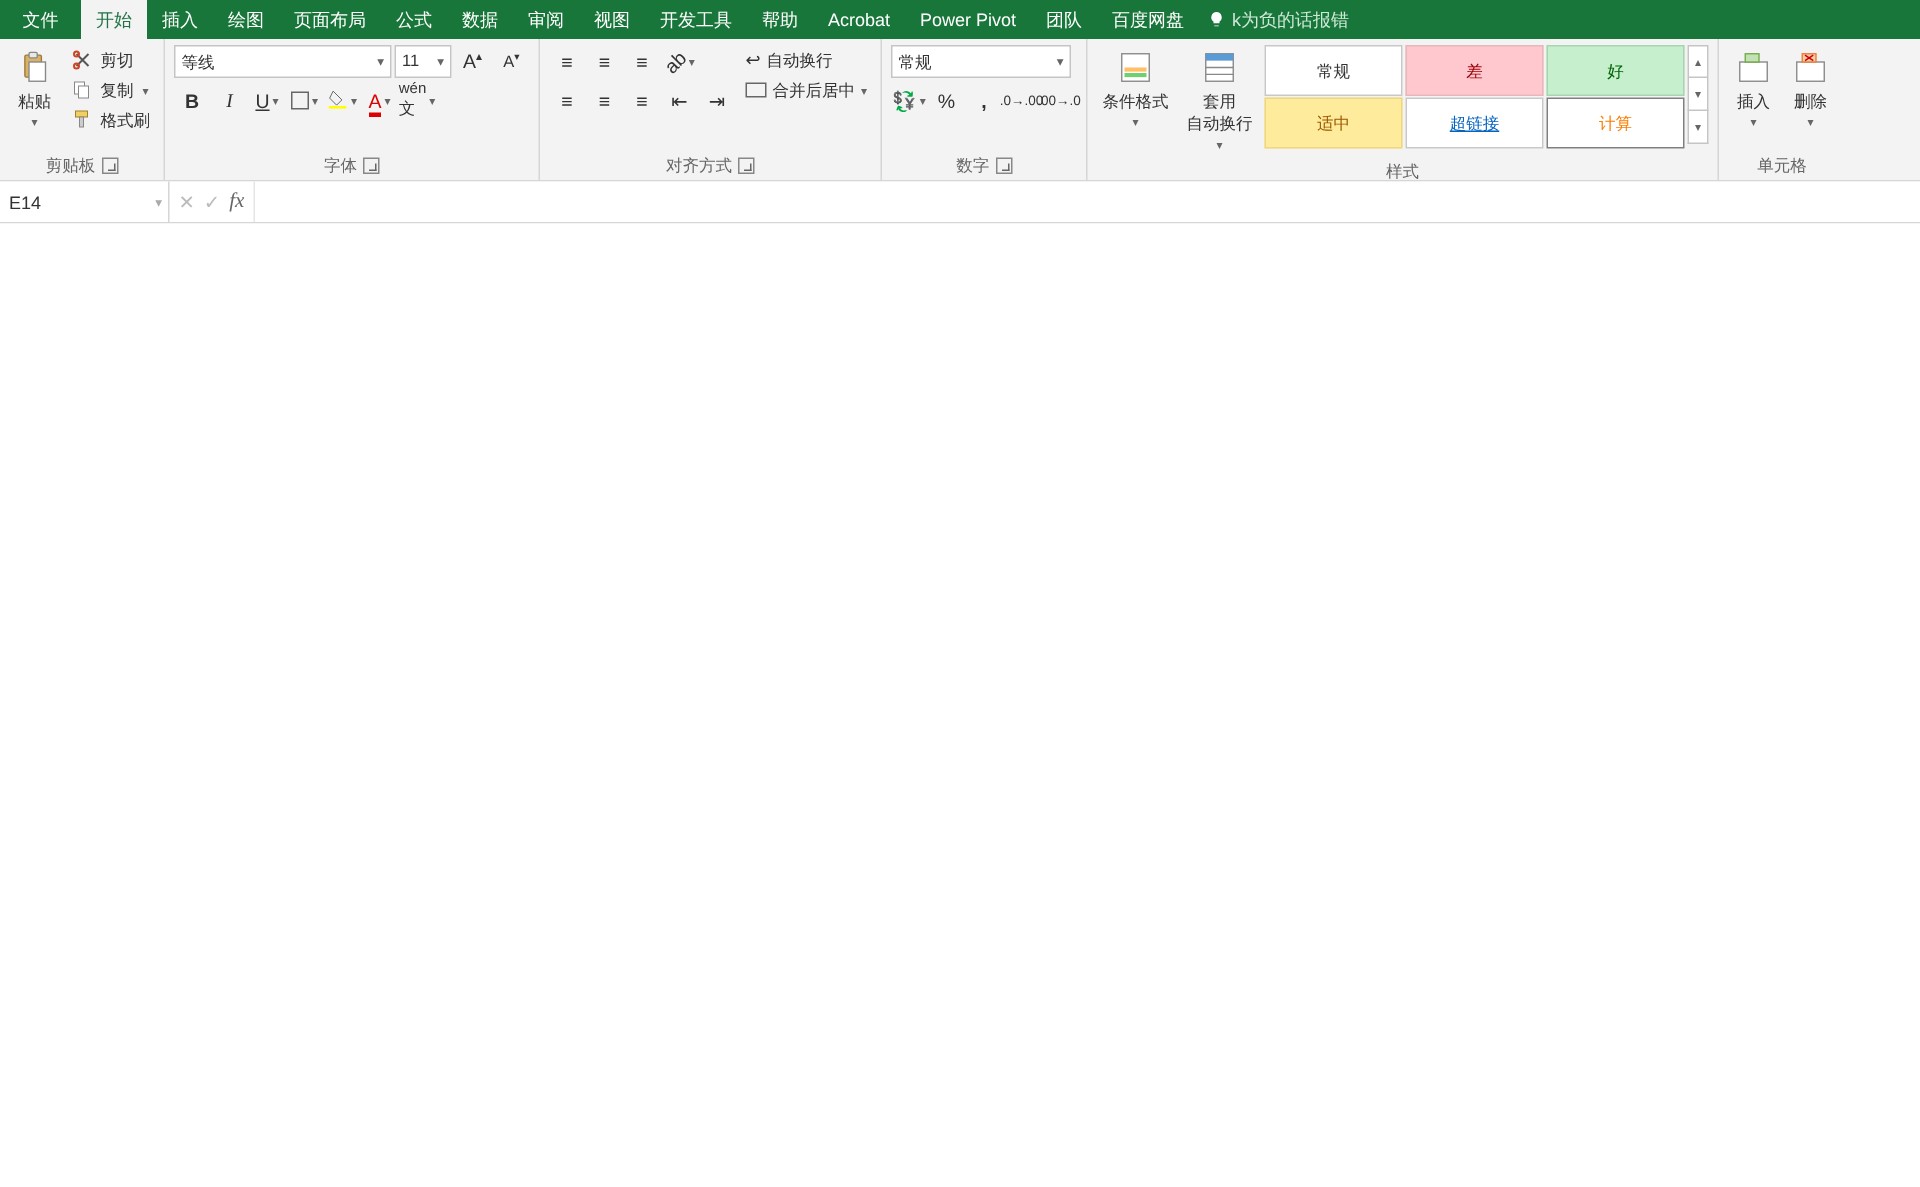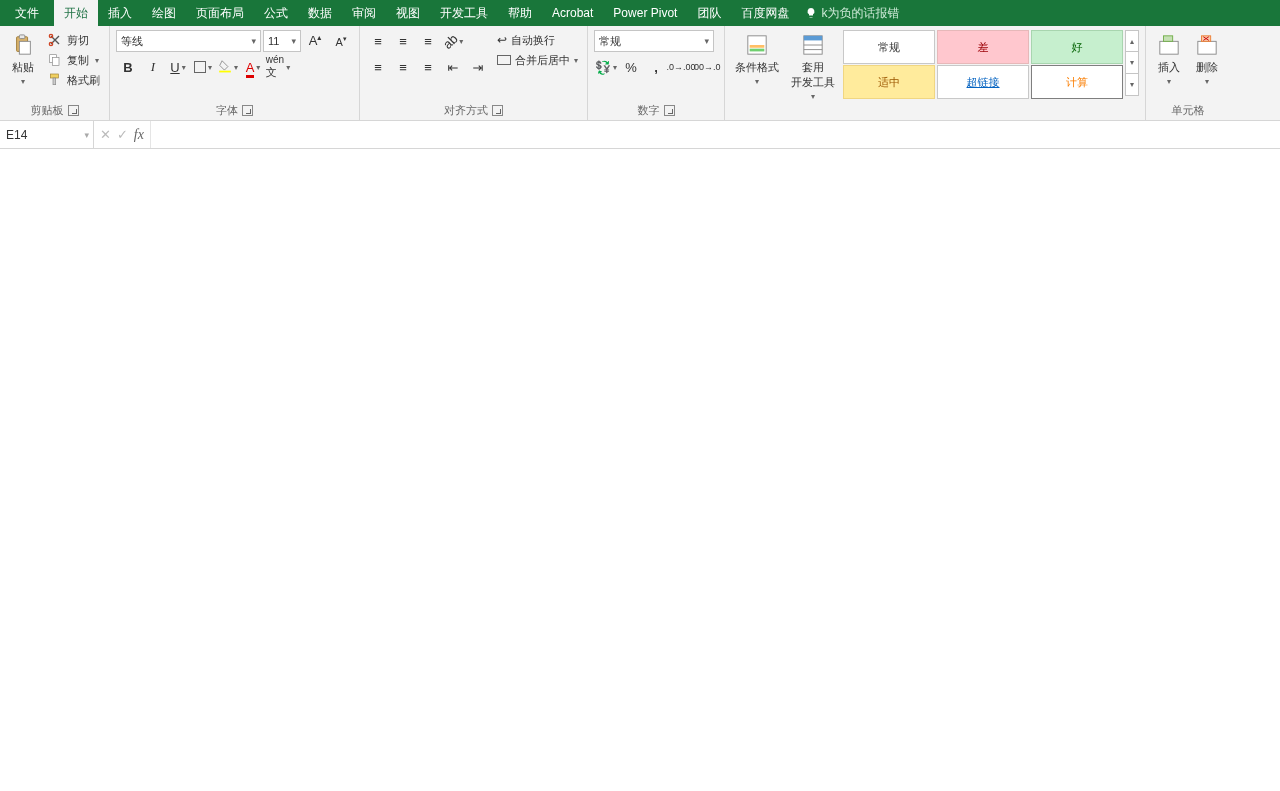--- a/index.html
+++ b/index.html
@@ -45,21 +45,21 @@
 .style-good { background: #c6efce; color: #006100; border-color: #a8d5af; }
 .style-note { background: #ffeb9c; color: #9c5700; border-color: #f0d682; }
 .style-link { color: #0563c1; text-decoration: underline; }
 .style-calc { color: #fa7d00; border-color: #7f7f7f; }
 .gallery-scroll { display: flex; flex-direction: column; gap: 0; }
 .gallery-scroll .scrollbtn { width: 14px; height: 22px; border: 1px solid #c5c5c5; background: #fff; display: flex; align-items: center; justify-content: center; font-size: 8px; color: #666; cursor: pointer; }
 .gallery-scroll .scrollbtn + .scrollbtn { border-top: none; }
 
 
 .formula-row { height: 28px; background: #fff; border-bottom: 1px solid #d6d6d6; display: flex; align-items: stretch; }
-.namebox { width: 94px; border-right: 1px solid #d6d6d6; display: flex; align-items: center; padding: 0 6px; font-size: 12px; color: #333; position: relative; }
+.namebox { width: 113px; border-right: 1px solid #d6d6d6; display: flex; align-items: center; padding: 0 6px; font-size: 12px; color: #333; position: relative; }
 .namebox::after { content: "▾"; position: absolute; right: 4px; font-size: 9px; color: #aaa; }
 .fx-btns { display: flex; align-items: center; padding: 0 6px; gap: 6px; color: #bbb; border-right: 1px solid #e5e5e5; }
 .fx-btns span { font-size: 13px; }
 .fx-btns .fx { font-style: italic; font-family: Liberation Serif, serif; font-size: 14px; color: #666; }
 .fx-input { flex: 1; padding: 0 6px; display: flex; align-items: center; font-size: 12px; }
 
 
 .grid-wrap { position: relative; }
 .corner-sel { position: absolute; left: 0; top: 0; width: 60px; height: 32px; background: #e8e8e8; border-right: 1px solid #c0c0c0; border-bottom: 1px solid #c0c0c0; }
 .corner-sel::after { content: ""; position: absolute; right: 3px; bottom: 3px; width: 0; height: 0; border-style: solid; border-width: 0 0 13px 13px; border-color: transparent transparent #a8a8a8 transparent; }
@@ -282,21 +282,21 @@
       <div class="bigbtn">
         <span class="icon">
             <svg class="mid-icon" viewBox="0 0 24 24">
               <rect x="2" y="2" width="20" height="20" fill="#fff" stroke="#888"></rect>
               <rect x="2" y="2" width="20" height="5" fill="#5b9bd5"></rect>
               <line x1="2" y1="12" x2="22" y2="12" stroke="#888"></line>
               <line x1="2" y1="17" x2="22" y2="17" stroke="#888"></line>
             </svg>
           </span>
         <span style="white-space:pre;text-align:center">套用
-开发工具</span>
+自动换行</span>
           <span class="caret">▾</span>
       </div>
       <div class="style-gallery">
         <div class="style-col">
           <div class="style-cell">
               <span>常规</span>
             </div>
           <div class="style-cell style-note">
               <span>适中</span>
             </div>
@@ -317,20 +317,23 @@
               <span>计算</span>
             </div>
         </div>
         <div class="gallery-scroll">
           <div class="scrollbtn">▴</div>
           <div class="scrollbtn">▾</div>
           <div class="scrollbtn">▾</div>
         </div>
       </div>
     </div>
+    <div class="ribbon-group-label">
+        <span>样式</span>
+      </div>
   </div>
 
   <div class="ribbon-group" style="border-right:none">
     <div class="ribbon-group-content">
       <div class="bigbtn">
         <span class="icon">
             <svg class="mid-icon" viewBox="0 0 24 24">
               <rect x="2" y="8" width="20" height="14" fill="#fff" stroke="#888"></rect>
               <rect x="6" y="2" width="10" height="6" fill="#c5e0b4" stroke="#70ad47"></rect>
             </svg>

